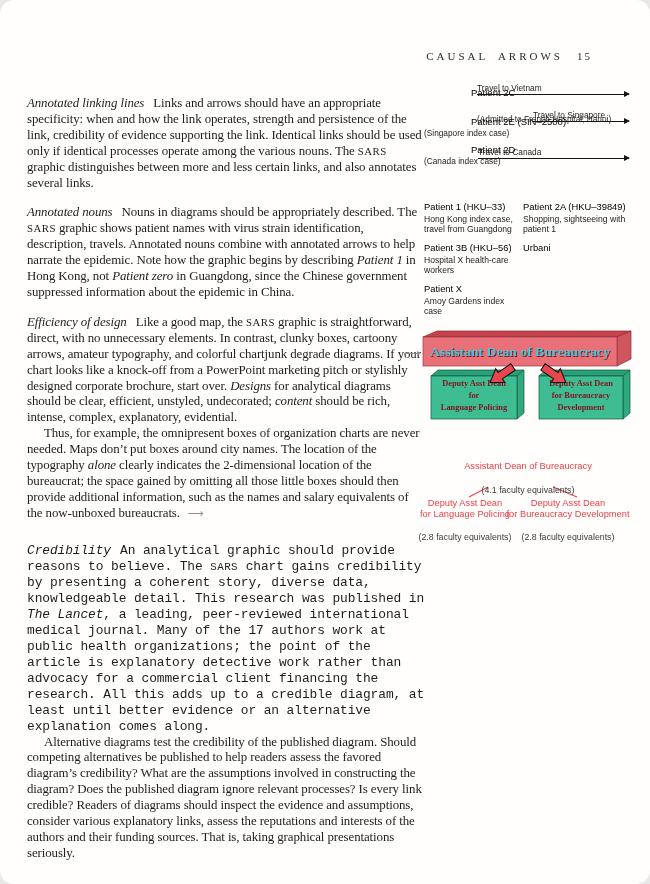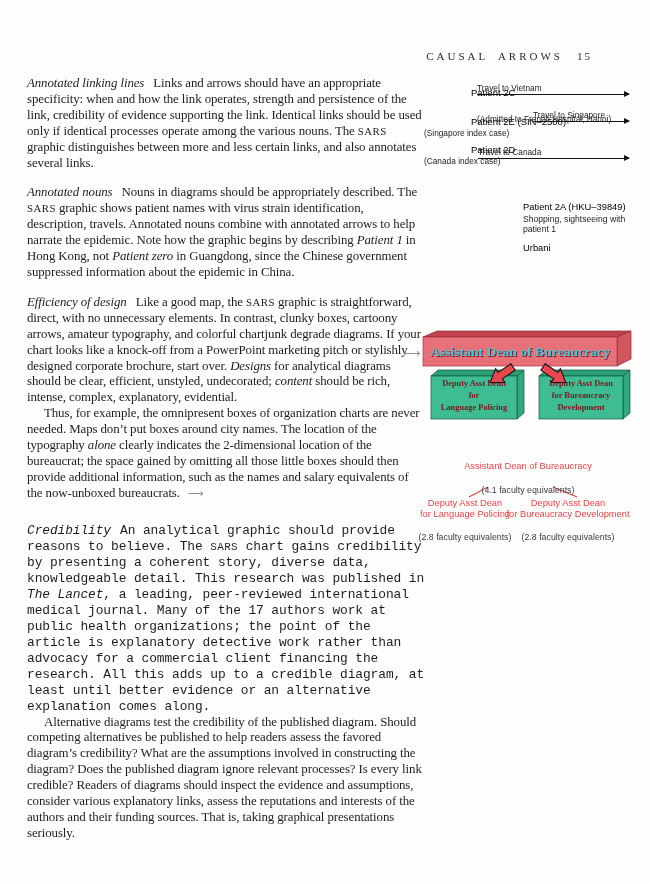--- a/index.html
+++ b/index.html
@@ -1,32 +1,32 @@
 <!DOCTYPE html>
 <html><head>
 <meta charset="utf-8">
 <style>
   html,body { margin:0; padding:0; background:#e8e8e8; }
   .page {
     position:relative; width:650px; height:884px; margin:0 auto;
     background:#fffefd; overflow:hidden;
-    font-family:"Liberation Serif", serif; color:#1d1d1d;
+    font-family:"Liberation Serif", serif; color:#1d1d1d;border-radius:14px;
   }
 
   
   .running-head {
     position:absolute; top:50px; right:58px;
     font-size:11px; letter-spacing:3px; word-spacing:5px; color:#2b2b2b;
     white-space:nowrap;
   }
   .running-head .pageno { margin-left:14px; letter-spacing:2px; }
 
   
   .text-col {
-    position:absolute; left:27px; top:76px; width:398px;
+    position:absolute; left:27px; top:96px; width:398px;
     font-size:12.9px; line-height:15.9px; letter-spacing:-0.1px;
   }
   .text-col p { margin:0; }
   .text-col p.gap  { margin-top:14px; }
   .text-col p.cont { text-indent:17px; }
   .text-col p.sect { margin-top:21px;font-family:Liberation Mono, monospace; }
   .seg-lead { font-style:italic; padding-right:9px; }
   .seg-i    { font-style:italic; }
   .seg-sc   { font-size:84%; letter-spacing:.45px; }
   .seg-ar   { color:#8f8f8f; font-family:"DejaVu Sans", sans-serif; font-size:11px; padding-left:5px; }
@@ -106,20 +106,34 @@
 
     <div class="pa-name" style="left:424px; top:144px;">Patient 2D</div>
     <div class="pa-note" style="left:424px; top:156px;">(Canada index case)</div>
     <div class="pa-arrow" style="left:478px; top:147px; width:151px;">
       <div class="pa-top">Travel to Canada</div>
       <div class="pa-line"></div>
     </div>
   </div>
 
   <div class="pl-col pl-col1 sans">
+    <div class="pl-entry">
+      <div class="pl-name">Patient 1 (HKU–33)</div>
+      <div class="pl-desc">Hong Kong index case,
+travel from Guangdong</div>
+    </div>
+    <div class="pl-entry">
+      <div class="pl-name">Patient 3B (HKU–56)</div>
+      <div class="pl-desc">Hospital X health-care
+workers</div>
+    </div>
+    <div class="pl-entry">
+      <div class="pl-name">Patient X</div>
+      <div class="pl-desc">Amoy Gardens index case</div>
+    </div>
   </div>
   <div class="pl-col pl-col2 sans">
     <div class="pl-entry">
       <div class="pl-name">Patient 2A (HKU–39849)</div>
       <div class="pl-desc">Shopping, sightseeing with
 patient 1</div>
     </div>
     <div class="pl-entry">
       <div class="pl-name">Urbani</div>
     </div>

